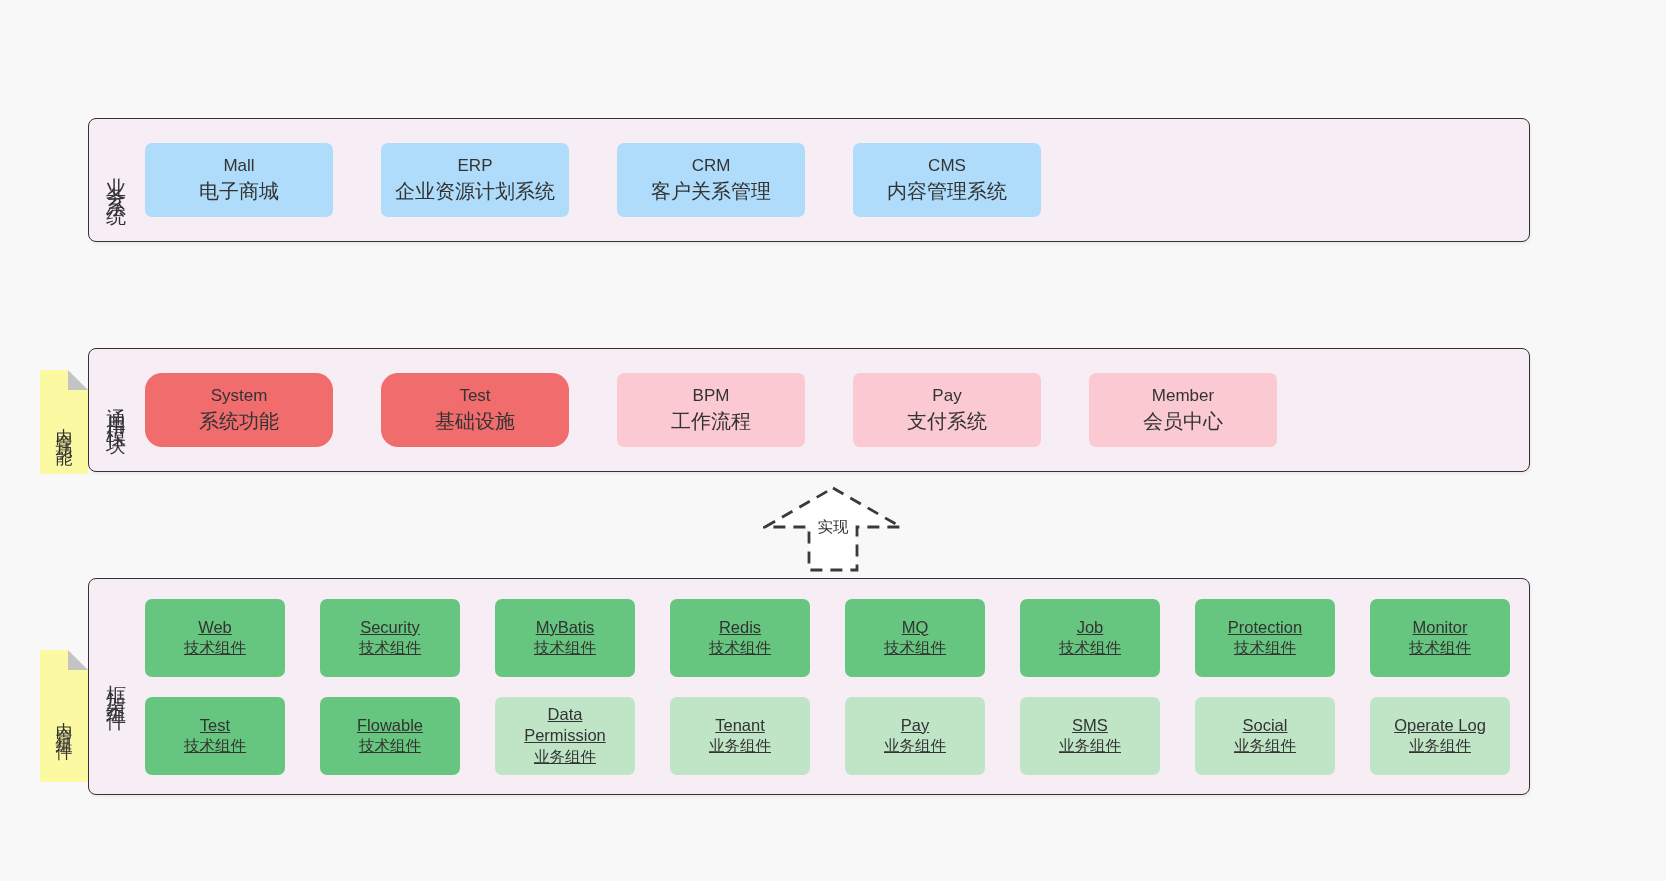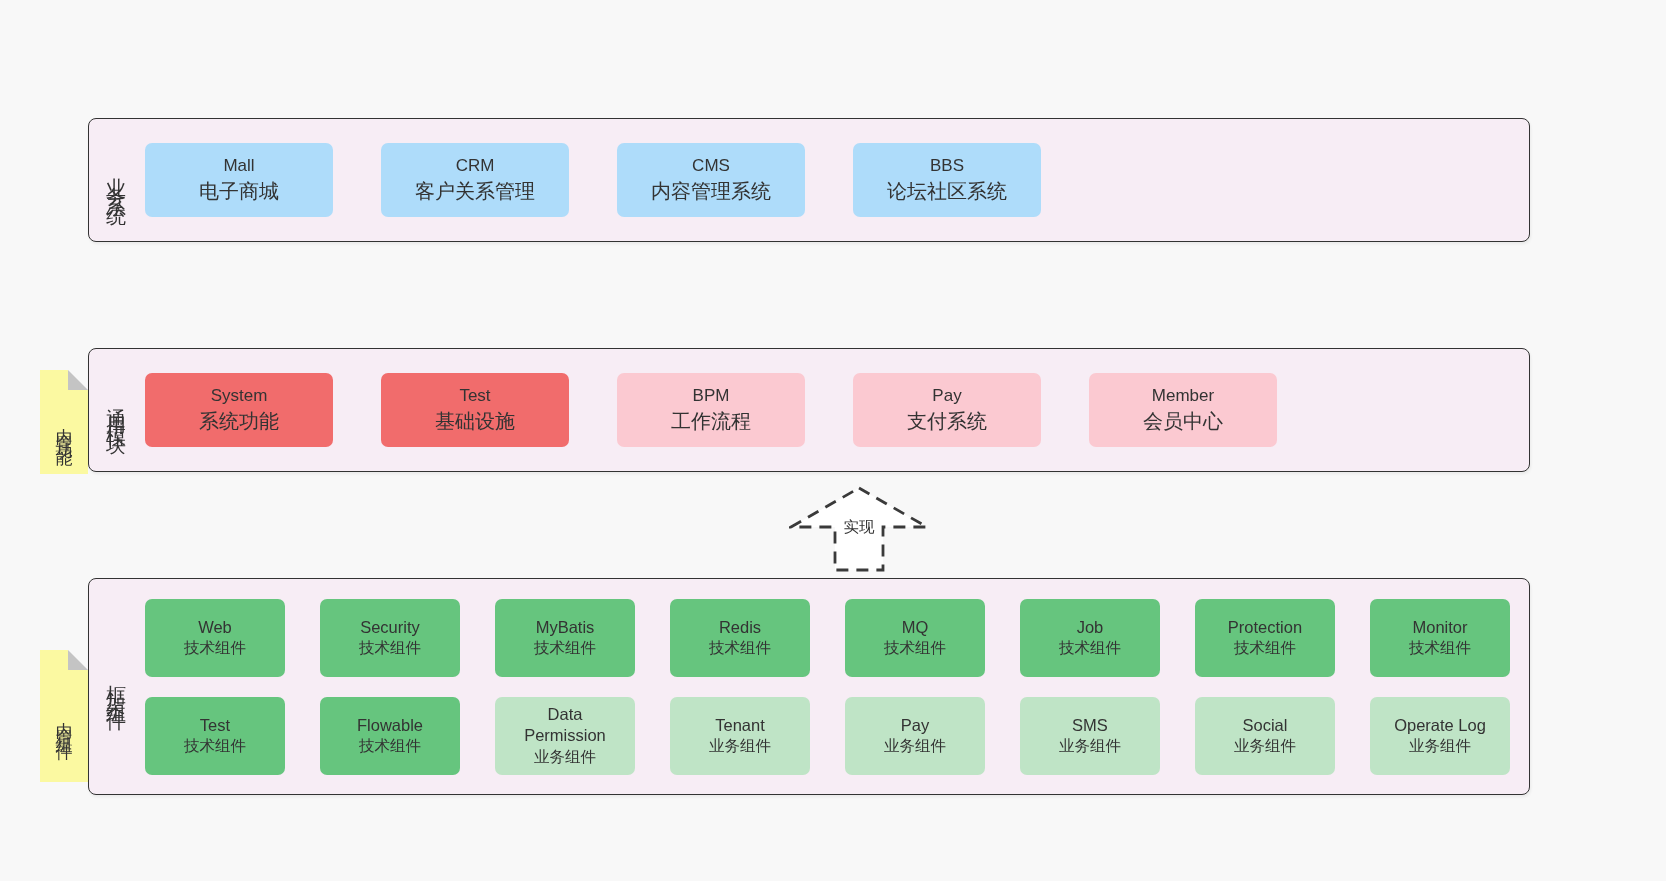--- a/index.html
+++ b/index.html
@@ -29,28 +29,28 @@
   .boxes { display:flex; gap:48px; align-items:center; }
   .box {
     width:188px; height:74px; border-radius:7px;
     display:flex; flex-direction:column; align-items:center; justify-content:center;
     text-align:center; color:var(--text,#333); padding:0 12px;
   }
   .box .t { font-size:17px; line-height:1.35; }
   .box .s { font-size:20px; line-height:1.35; }
 
   .blue       { background:var(--blue,#aedcfa);justify-content:center; }
-  .red        { background:var(--red,#f16c6c); }
+  .red        { background:var(--red,#f16c6c);border-radius:17px; }
   .pink       { background:var(--pink,#fbc9d1); }
   .green      { background:var(--green,#66c57e); }
   .lightgreen { background:var(--green_light,#bfe4c6); }
 
   .rows { display:flex; flex-direction:column; gap:20px; }
   .rows .boxes { gap:35px; }
-  .rows .box { width:140px; height:78px; padding:0 20px; }
+  .rows .box { width:140px; height:78px; padding:0 20px;text-decoration:underline; }
   .rows .box .t { font-size:16.5px; line-height:1.3; }
   .rows .box .s { font-size:15.5px; line-height:1.3;text-align:right; }
 
   .sticky {
     position:absolute; left:40px; width:48px; z-index:0;
     background:var(--sticky_yellow,#fbf9a1);
     display:flex; align-items:center; justify-content:center;
   }
   .sticky-features   { top:370px; height:104px; }
   .sticky-components { top:650px; height:132px; }
@@ -59,21 +59,21 @@
     border-style:solid; border-width:0 20px 20px 0;
     border-color:var(--page_bg,#f8f8f8) var(--page_bg,#f8f8f8) var(--sticky_fold,#c4c4c4) transparent;
   }
   .sticky-text {
     writing-mode:vertical-rl; text-orientation:upright;
     font-size:17px; letter-spacing:7px; color:var(--text,#333); padding-top:14px;
   }
 
   .arrow { position:absolute; width:140px; height:86px; z-index:2; }
   .arrow-build     { left:757px; top:256px; }
-  .arrow-implement { left:789px; top:486px; }
+  .arrow-implement { left:763px; top:486px; }
   .arrow svg { display:block; width:140px; height:86px; }
   .arrow-label {
     position:absolute; left:50%; top:31px; transform:translateX(-50%);
     background:var(--arrow_fill,#fff); padding:0 3px;
     font-size:15.5px; color:var(--text,#333); white-space:nowrap;
   }
 </style>
 </head>
 <body>
 
@@ -87,30 +87,30 @@
   </div>
 
   <div class="layer layer-business">
     <div class="layer-label">业务系统</div>
     <div class="boxes">
       <div class="box blue">
         <div class="t">Mall</div>
         <div class="s">电子商城</div>
       </div>
       <div class="box blue">
+        <div class="t">ERP</div>
+        <div class="s">企业资源计划系统</div>
+      </div>
+      <div class="box blue">
         <div class="t">CRM</div>
         <div class="s">客户关系管理</div>
       </div>
       <div class="box blue">
         <div class="t">CMS</div>
         <div class="s">内容管理系统</div>
-      </div>
-      <div class="box blue">
-        <div class="t">BBS</div>
-        <div class="s">论坛社区系统</div>
       </div>
     </div>
   </div>
 
 
   <div class="layer layer-modules">
     <div class="layer-label">通用模块</div>
     <div class="boxes">
       <div class="box red">
         <div class="t">System</div>

